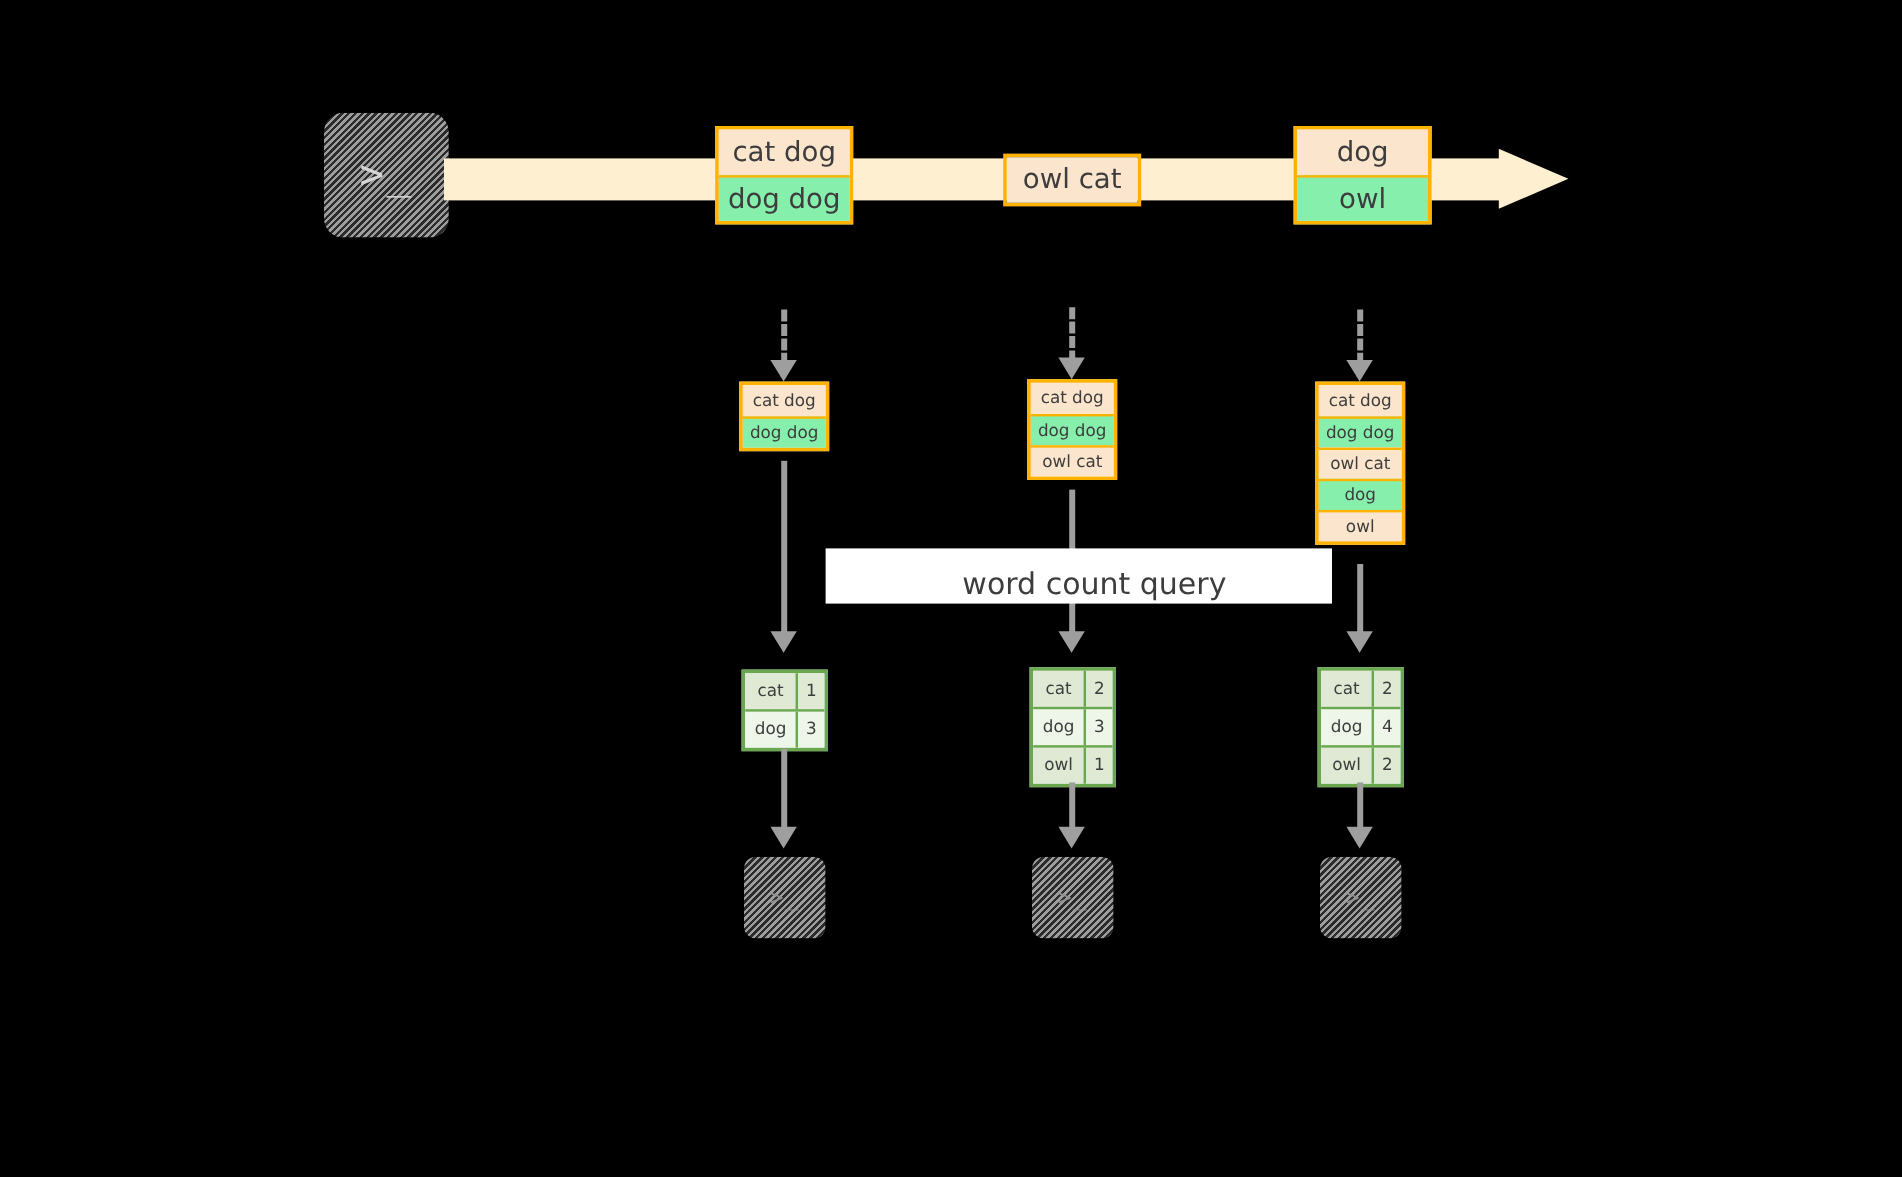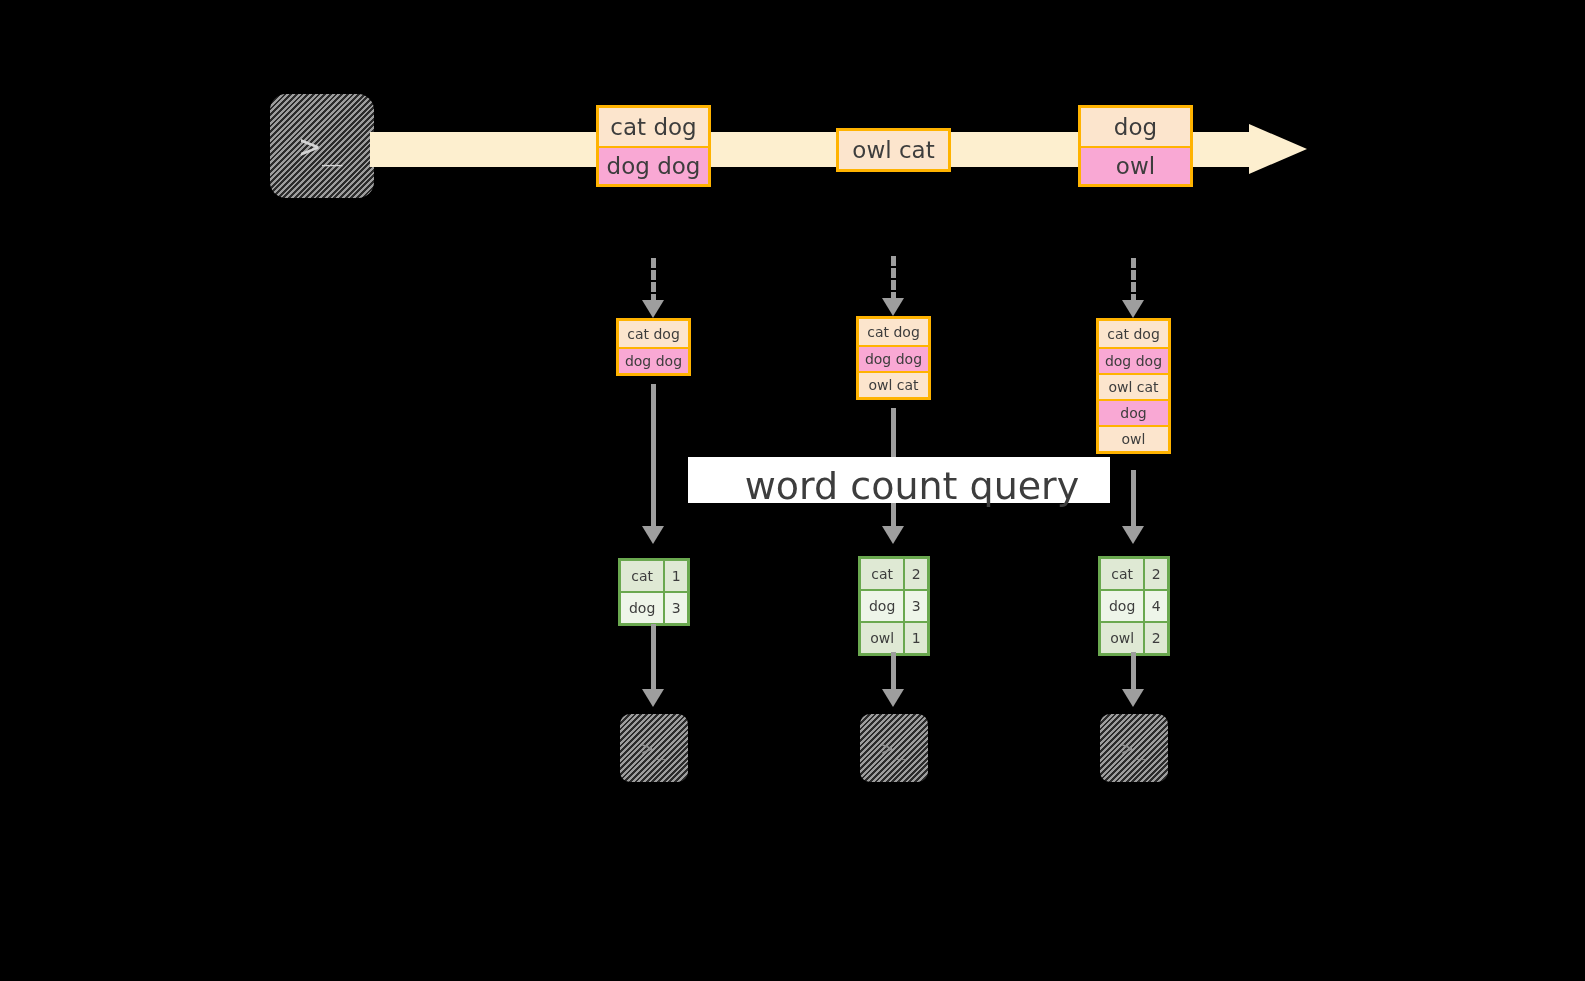--- a/index.html
+++ b/index.html
@@ -93,21 +93,21 @@
   }
   .rec-row {
     box-sizing: border-box;
     display: flex;
     align-items: center;
     justify-content: center;
     color: #3d3d3d;
     white-space: nowrap;
   }
   .rec-row.odd  { background: #fce5cd; }
-  .rec-row.even { background: #f9a8d4; }
+  .rec-row.even { background: #86efac; }
   .rec-row + .rec-row { border-top: 2px solid #ffb300; }
 
   
   .rec-box.top .rec-row {
     height: 38px;
     font-size: 23px;
   }
   .rec-box.top.b1 { left: 596px; top: 105px; width: 115px; }
   .rec-box.top.b2 { left: 836px; top: 128px; width: 115px; }
   .rec-box.top.b3 { left: 1078px; top: 105px; width: 115px; }
@@ -184,21 +184,21 @@
     left: 688px;
     top: 457px;
     width: 422px;
     height: 46px;
     background: #ffffff;
     display: flex;
     align-items: center;
     justify-content: center;
   }
   .query-banner span {
-    font-size: 38px;
+    font-size: 25px;
     color: #3d3d3d;
     white-space: nowrap;
     padding-left: 26px;
     margin-top: 12px;
   }
 </style>
 </head>
 <body>
 
 <div id="stage">

